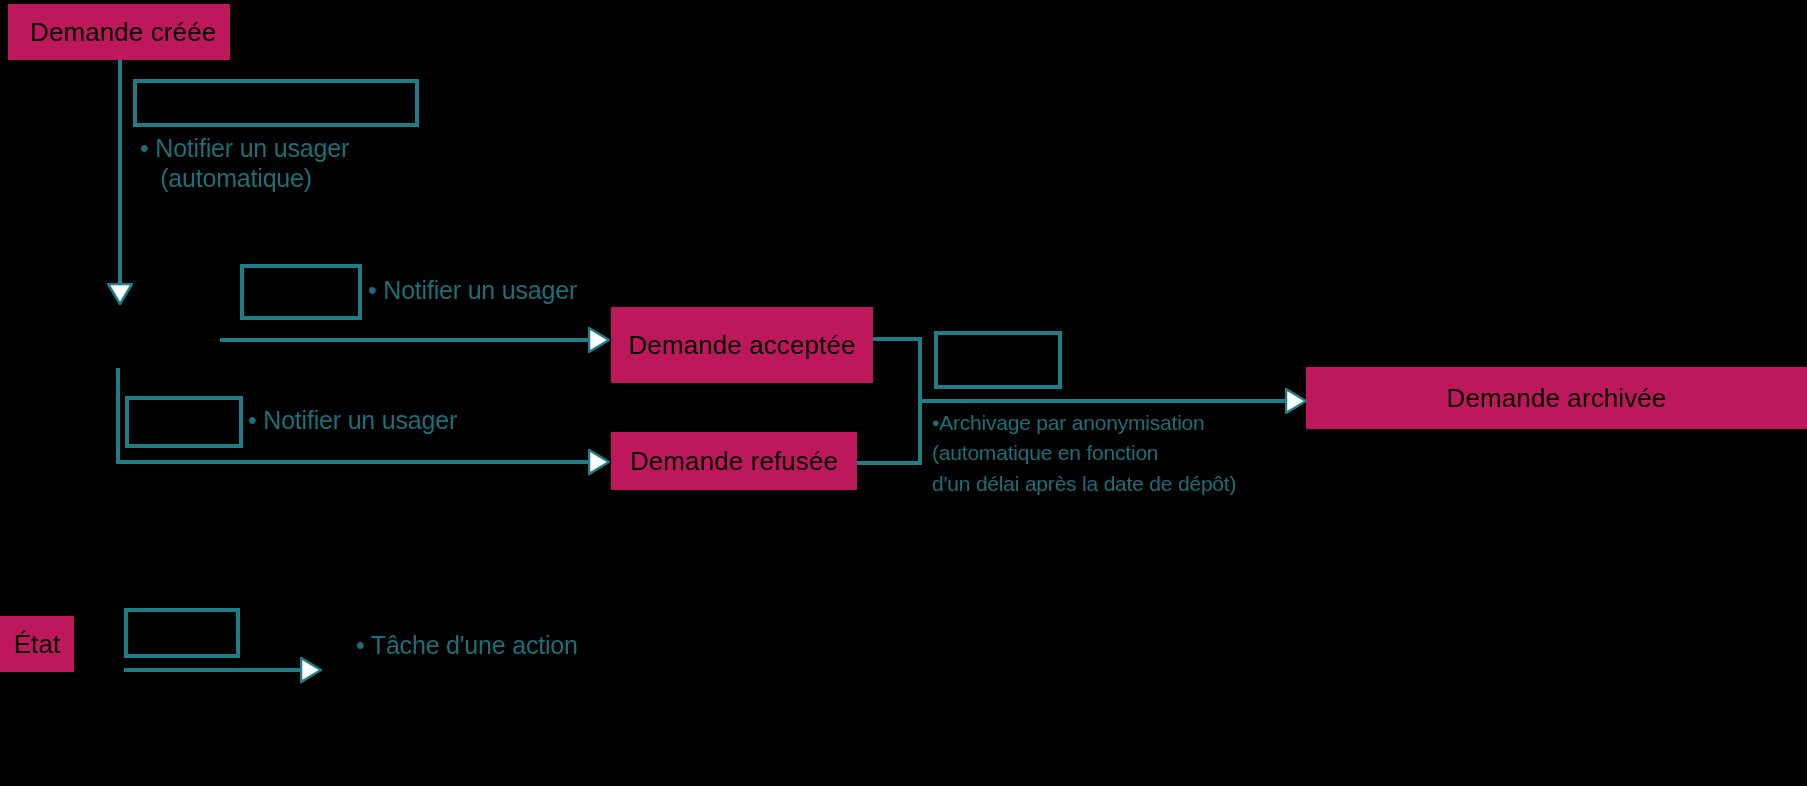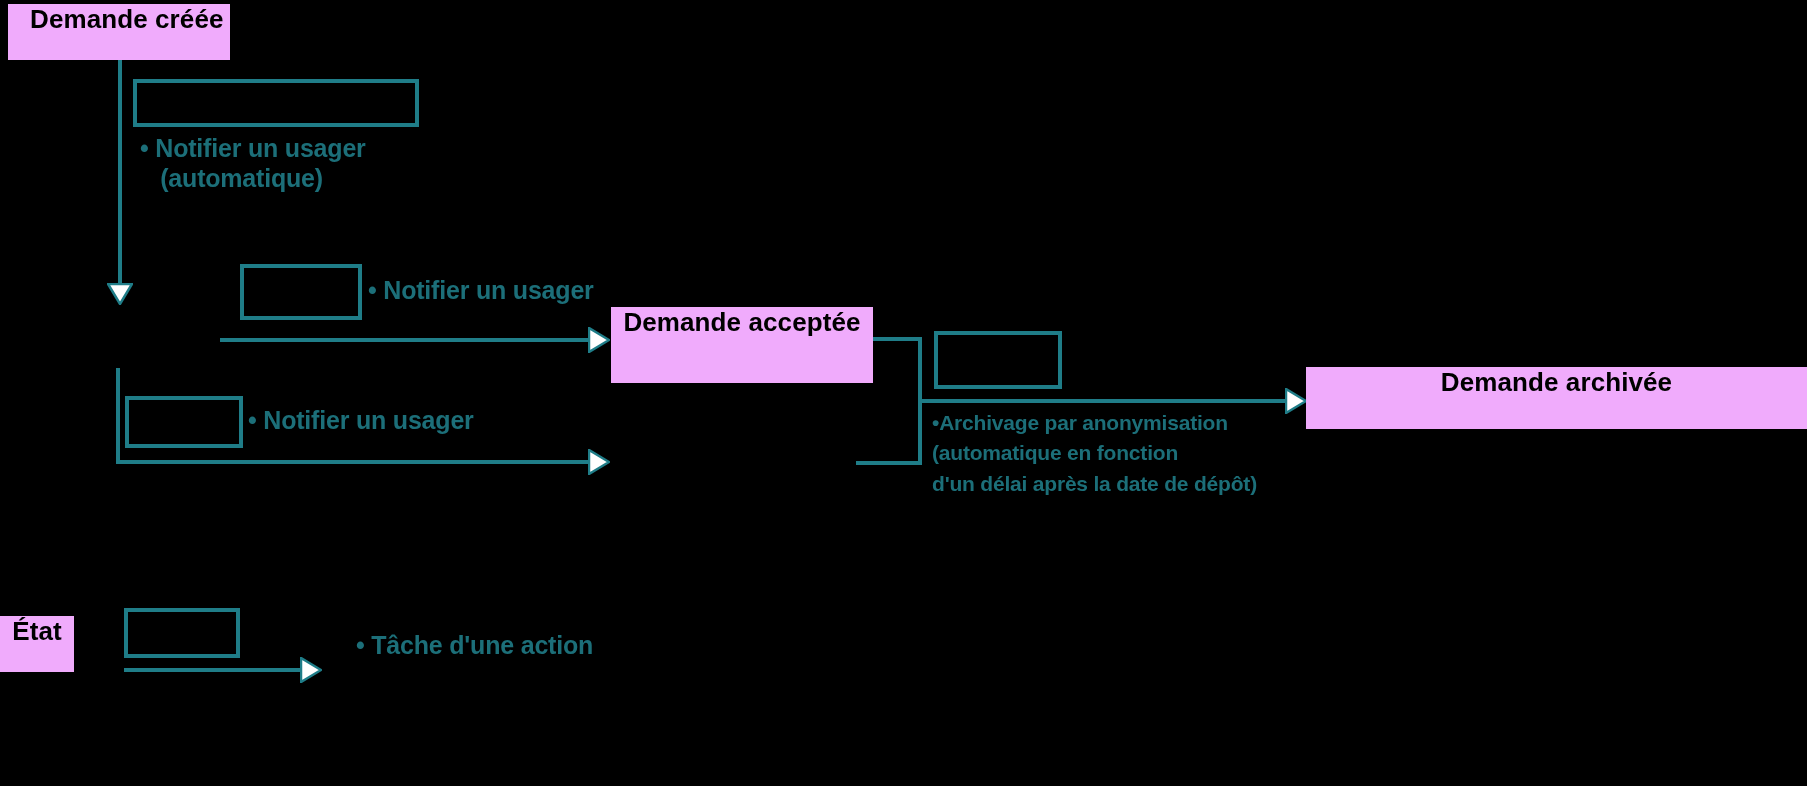--- a/index.html
+++ b/index.html
@@ -6,44 +6,44 @@
   body{
     width:1807px;height:786px;position:relative;overflow:hidden;
     font-family:"Liberation Sans", sans-serif;
     -webkit-font-smoothing:antialiased;
   }
   #canvas{position:absolute;left:0;top:0;width:1807px;height:786px;}
 
   
   .state{
     position:absolute;
-    background:#f0abfc;
+    background:#be185d;
     color:#000;
-    font-weight:700;
-    display:flex;
+    font-weight:400;
+    display:flex;align-items:center;
     box-sizing:border-box;
     letter-spacing:.1px;
     white-space:nowrap;
   }
   .state.pad-l{padding-left:22px;}
   .state.center{justify-content:center;}
 
   
   .task{
     position:absolute;
     border:4px solid #1f7d88;
     background:transparent;
     box-sizing:border-box;
   }
 
   
   .note{
     position:absolute;
     color:#1c6f79;
-    font-weight:700;
+    font-weight:400;
     line-height:1.18;
     white-space:pre;
     letter-spacing:-.2px;
   }
 
   
   .ln-h{position:absolute;background:#1f7d88;height:4px;}
   .ln-v{position:absolute;background:#1f7d88;width:4px;}
   .tri-r{
     position:absolute;
@@ -103,20 +103,23 @@
 
   <div class="state pad-l" style="left:8px;top:4px;width:222px;height:56px;font-size:26px;">
     <span>Demande créée</span>
   </div>
 
 
   <div class="state center" style="left:611px;top:307px;width:262px;height:76px;font-size:26px;">
     <span>Demande acceptée</span>
   </div>
 
+  <div class="state center" style="left:611px;top:432px;width:246px;height:58px;font-size:26px;">
+    <span>Demande refusée</span>
+  </div>
 
   <div class="state center" style="left:1306px;top:367px;width:501px;height:62px;font-size:26px;">
     <span>Demande archivée</span>
   </div>
 
   <div class="note" style="left:140px;top:134px;font-size:25px;">• Notifier un usager
    (automatique)</div>
 
   <div class="note" style="left:368px;top:276px;font-size:25px;">• Notifier un usager</div>
 

